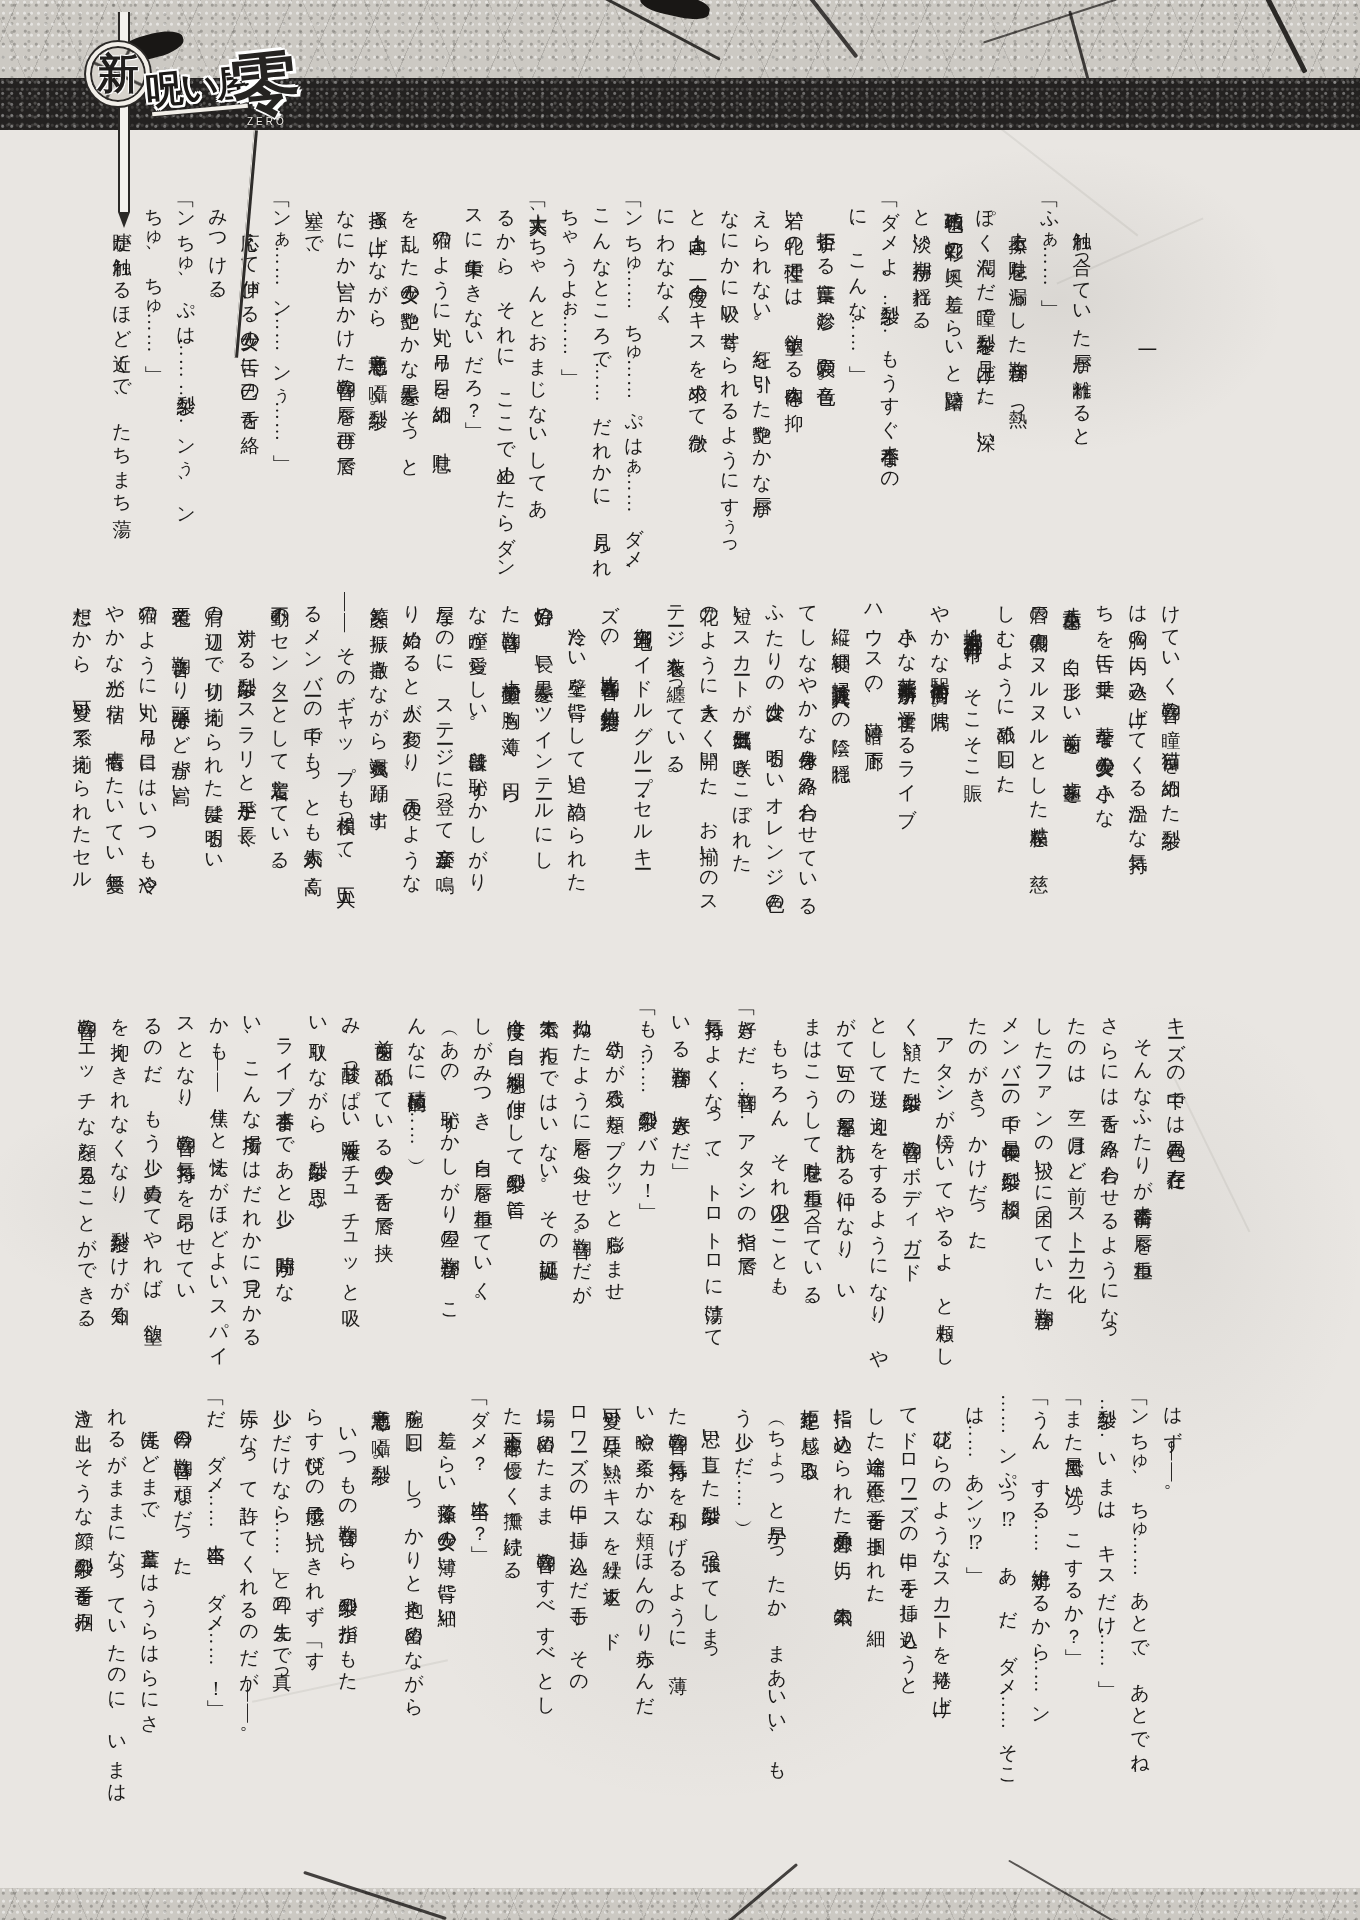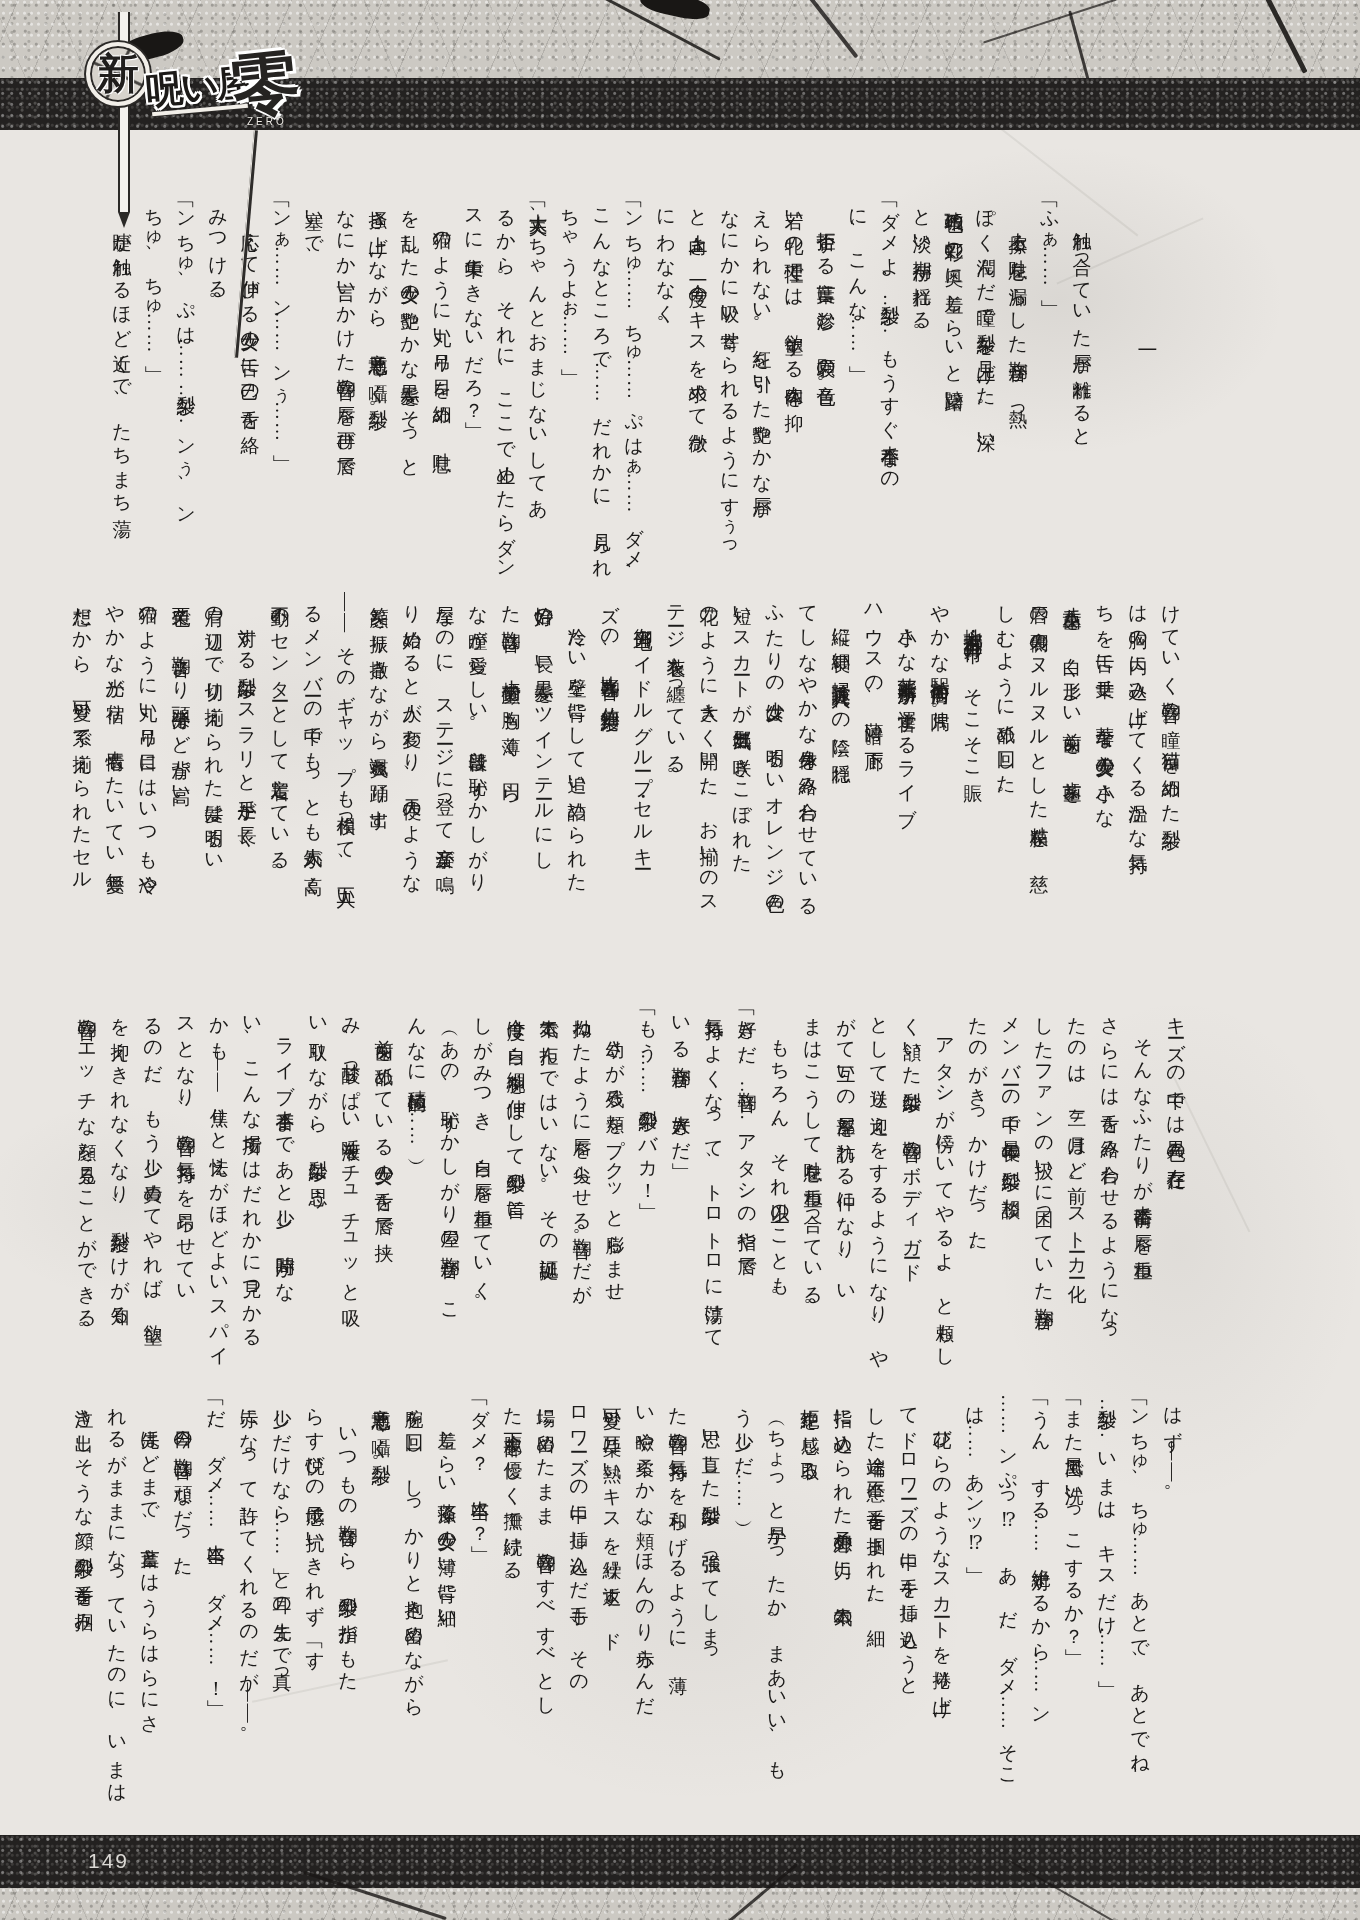--- a/index.html
+++ b/index.html
@@ -245,22 +245,19 @@
       <div class="col">らす悦びの予感に抗いきれず、「す、</div>
       <div class="col">少しだけなら……」と耳の先まで真っ</div>
       <div class="col">赤になって許してくれるのだが――。</div>
       <div class="col">「だ、ダメ……本当に、ダメ……！」</div>
       <div class="col">　今日の鞠音は頑なだった。</div>
       <div class="col">　先ほどまで、言葉とはうらはらにさ</div>
       <div class="col">れるがままになっていたのに、いまは</div>
       <div class="col">泣き出しそうな顔で梨紗の手首を掴み、</div>
     </div>
 
-  <div class="bar bottom">
-    <span class="page-num">149</span>
-  </div>
   <div class="texture-strip bottom">
     <div class="crack" style="left:300px;top:6px;width:150px;height:3px;transform:rotate(18deg);opacity:.8;"></div>
     <div class="crack" style="left:700px;top:10px;width:110px;height:3px;transform:rotate(-40deg);opacity:.8;"></div>
     <div class="crack" style="left:1000px;top:4px;width:130px;height:2px;transform:rotate(30deg);opacity:.7;"></div>
   </div>
 
 </div>
 
 </body></html>

